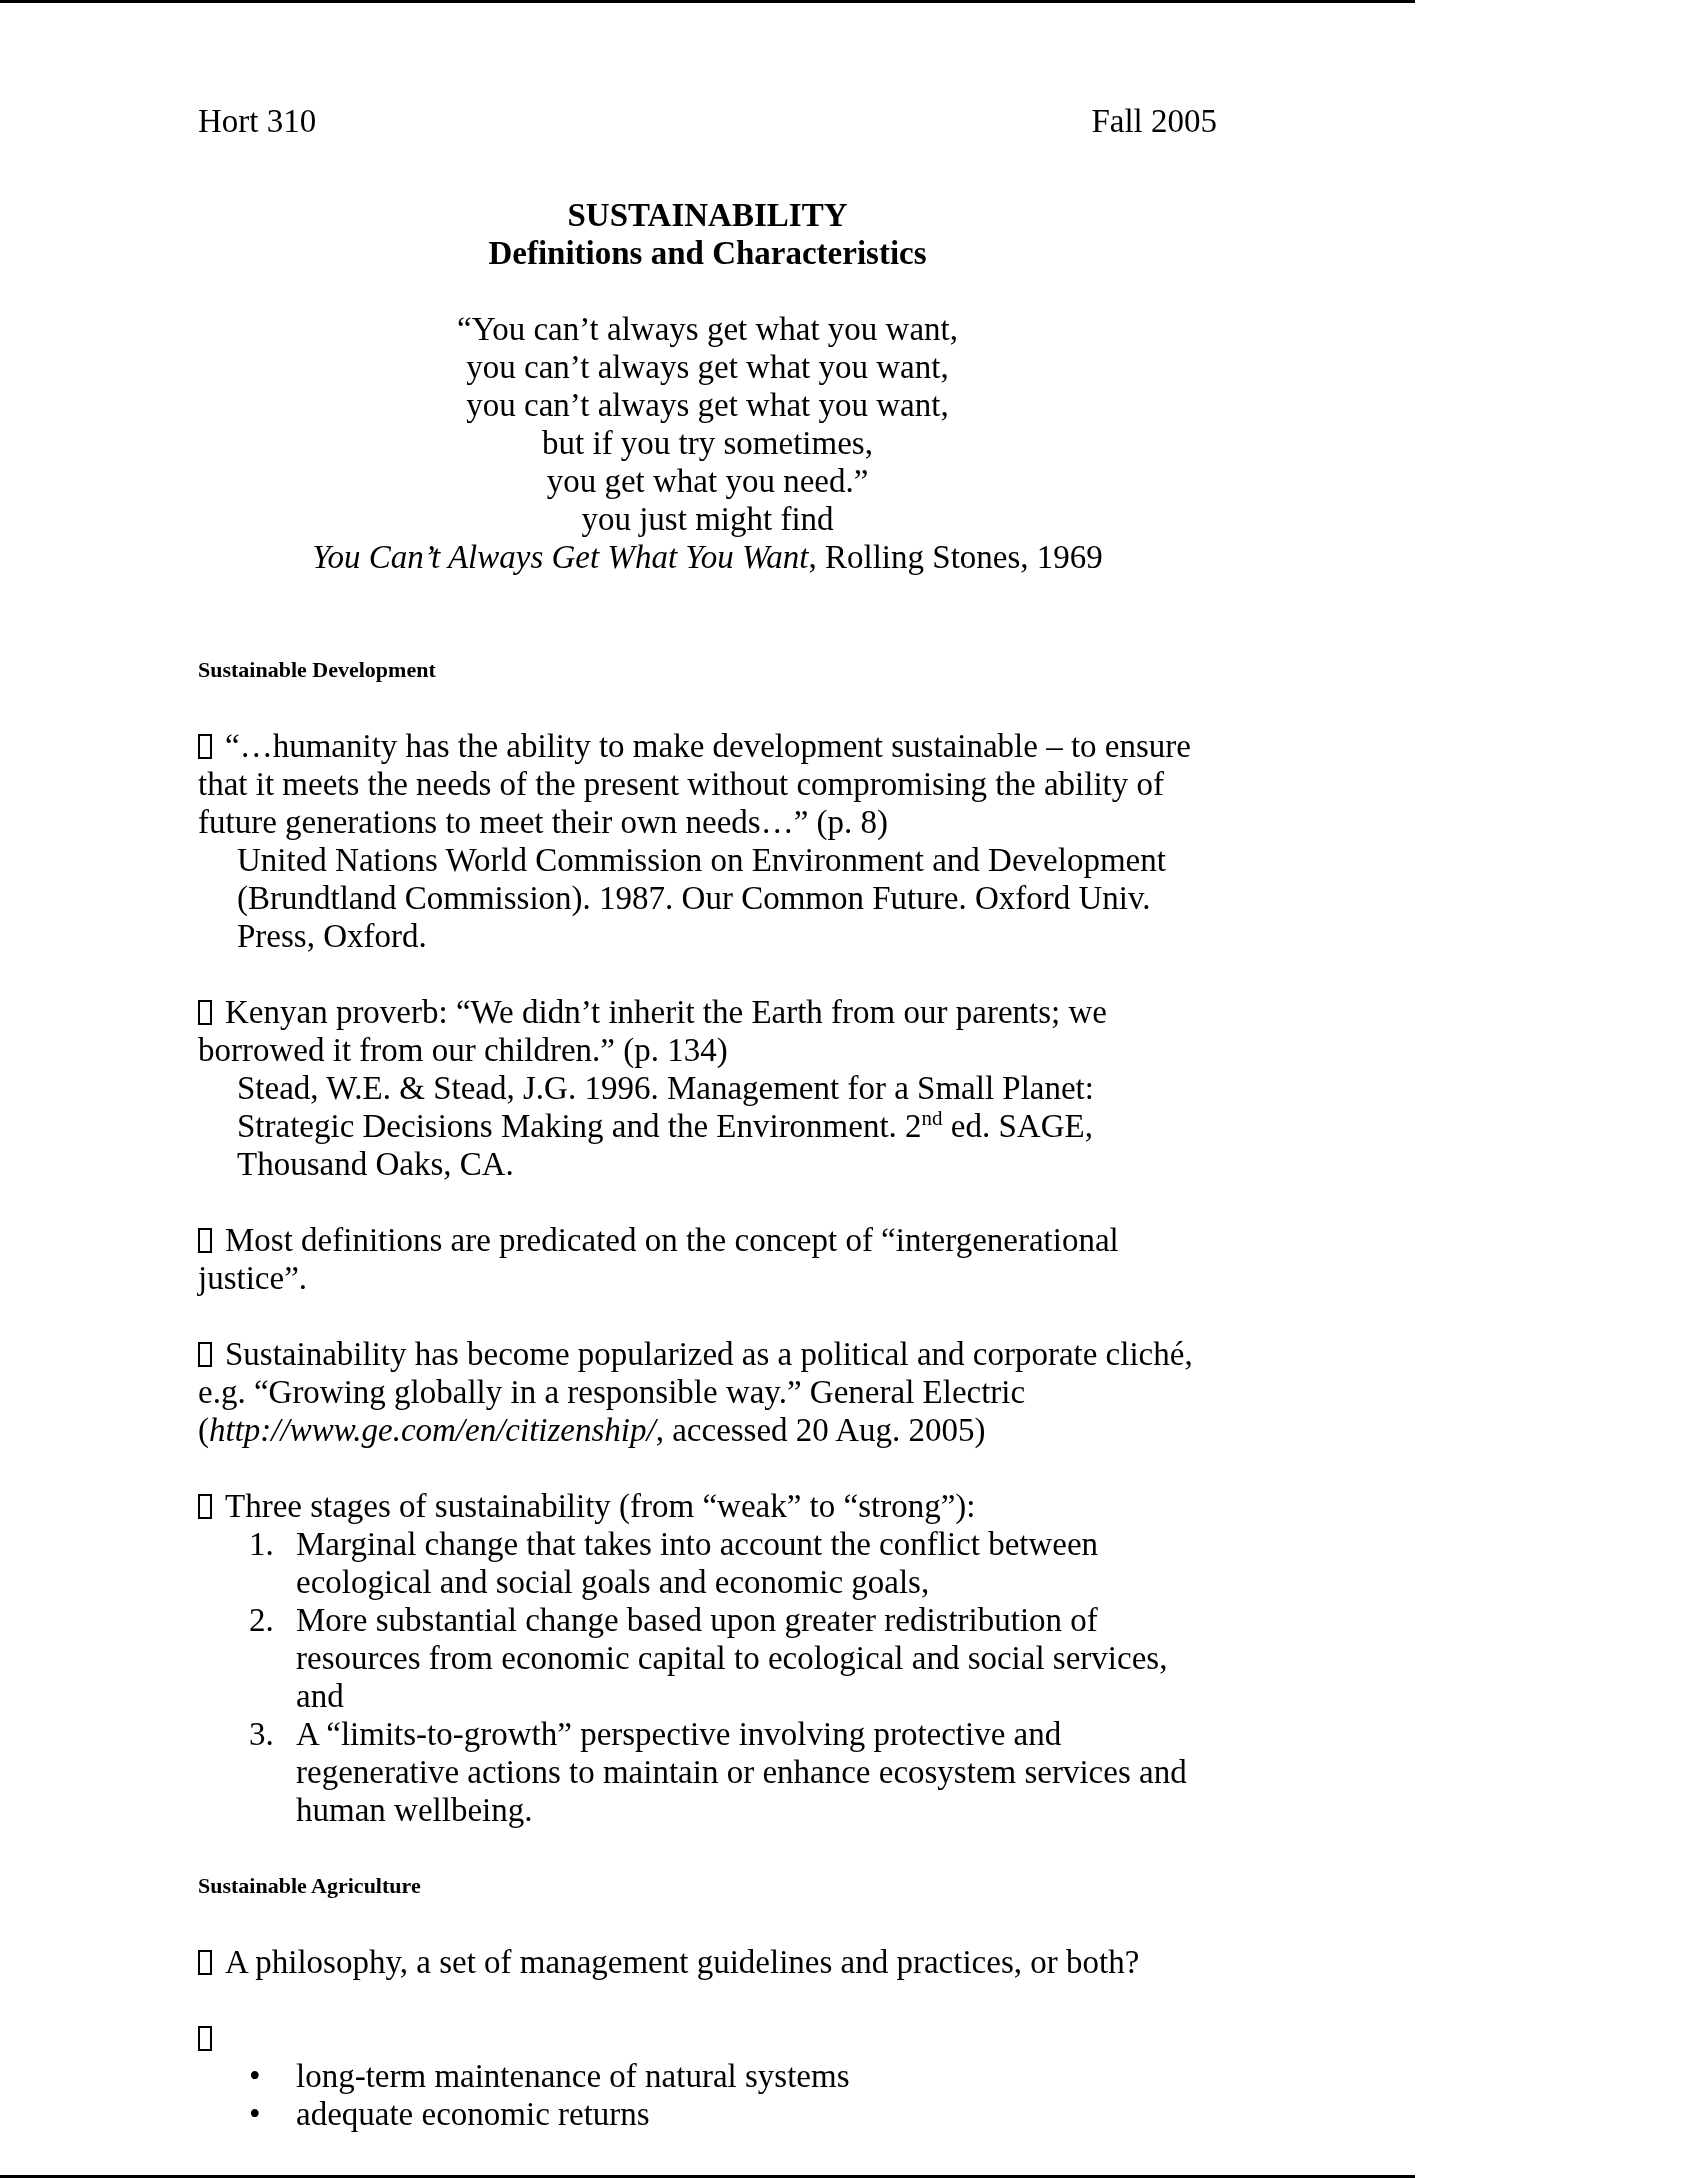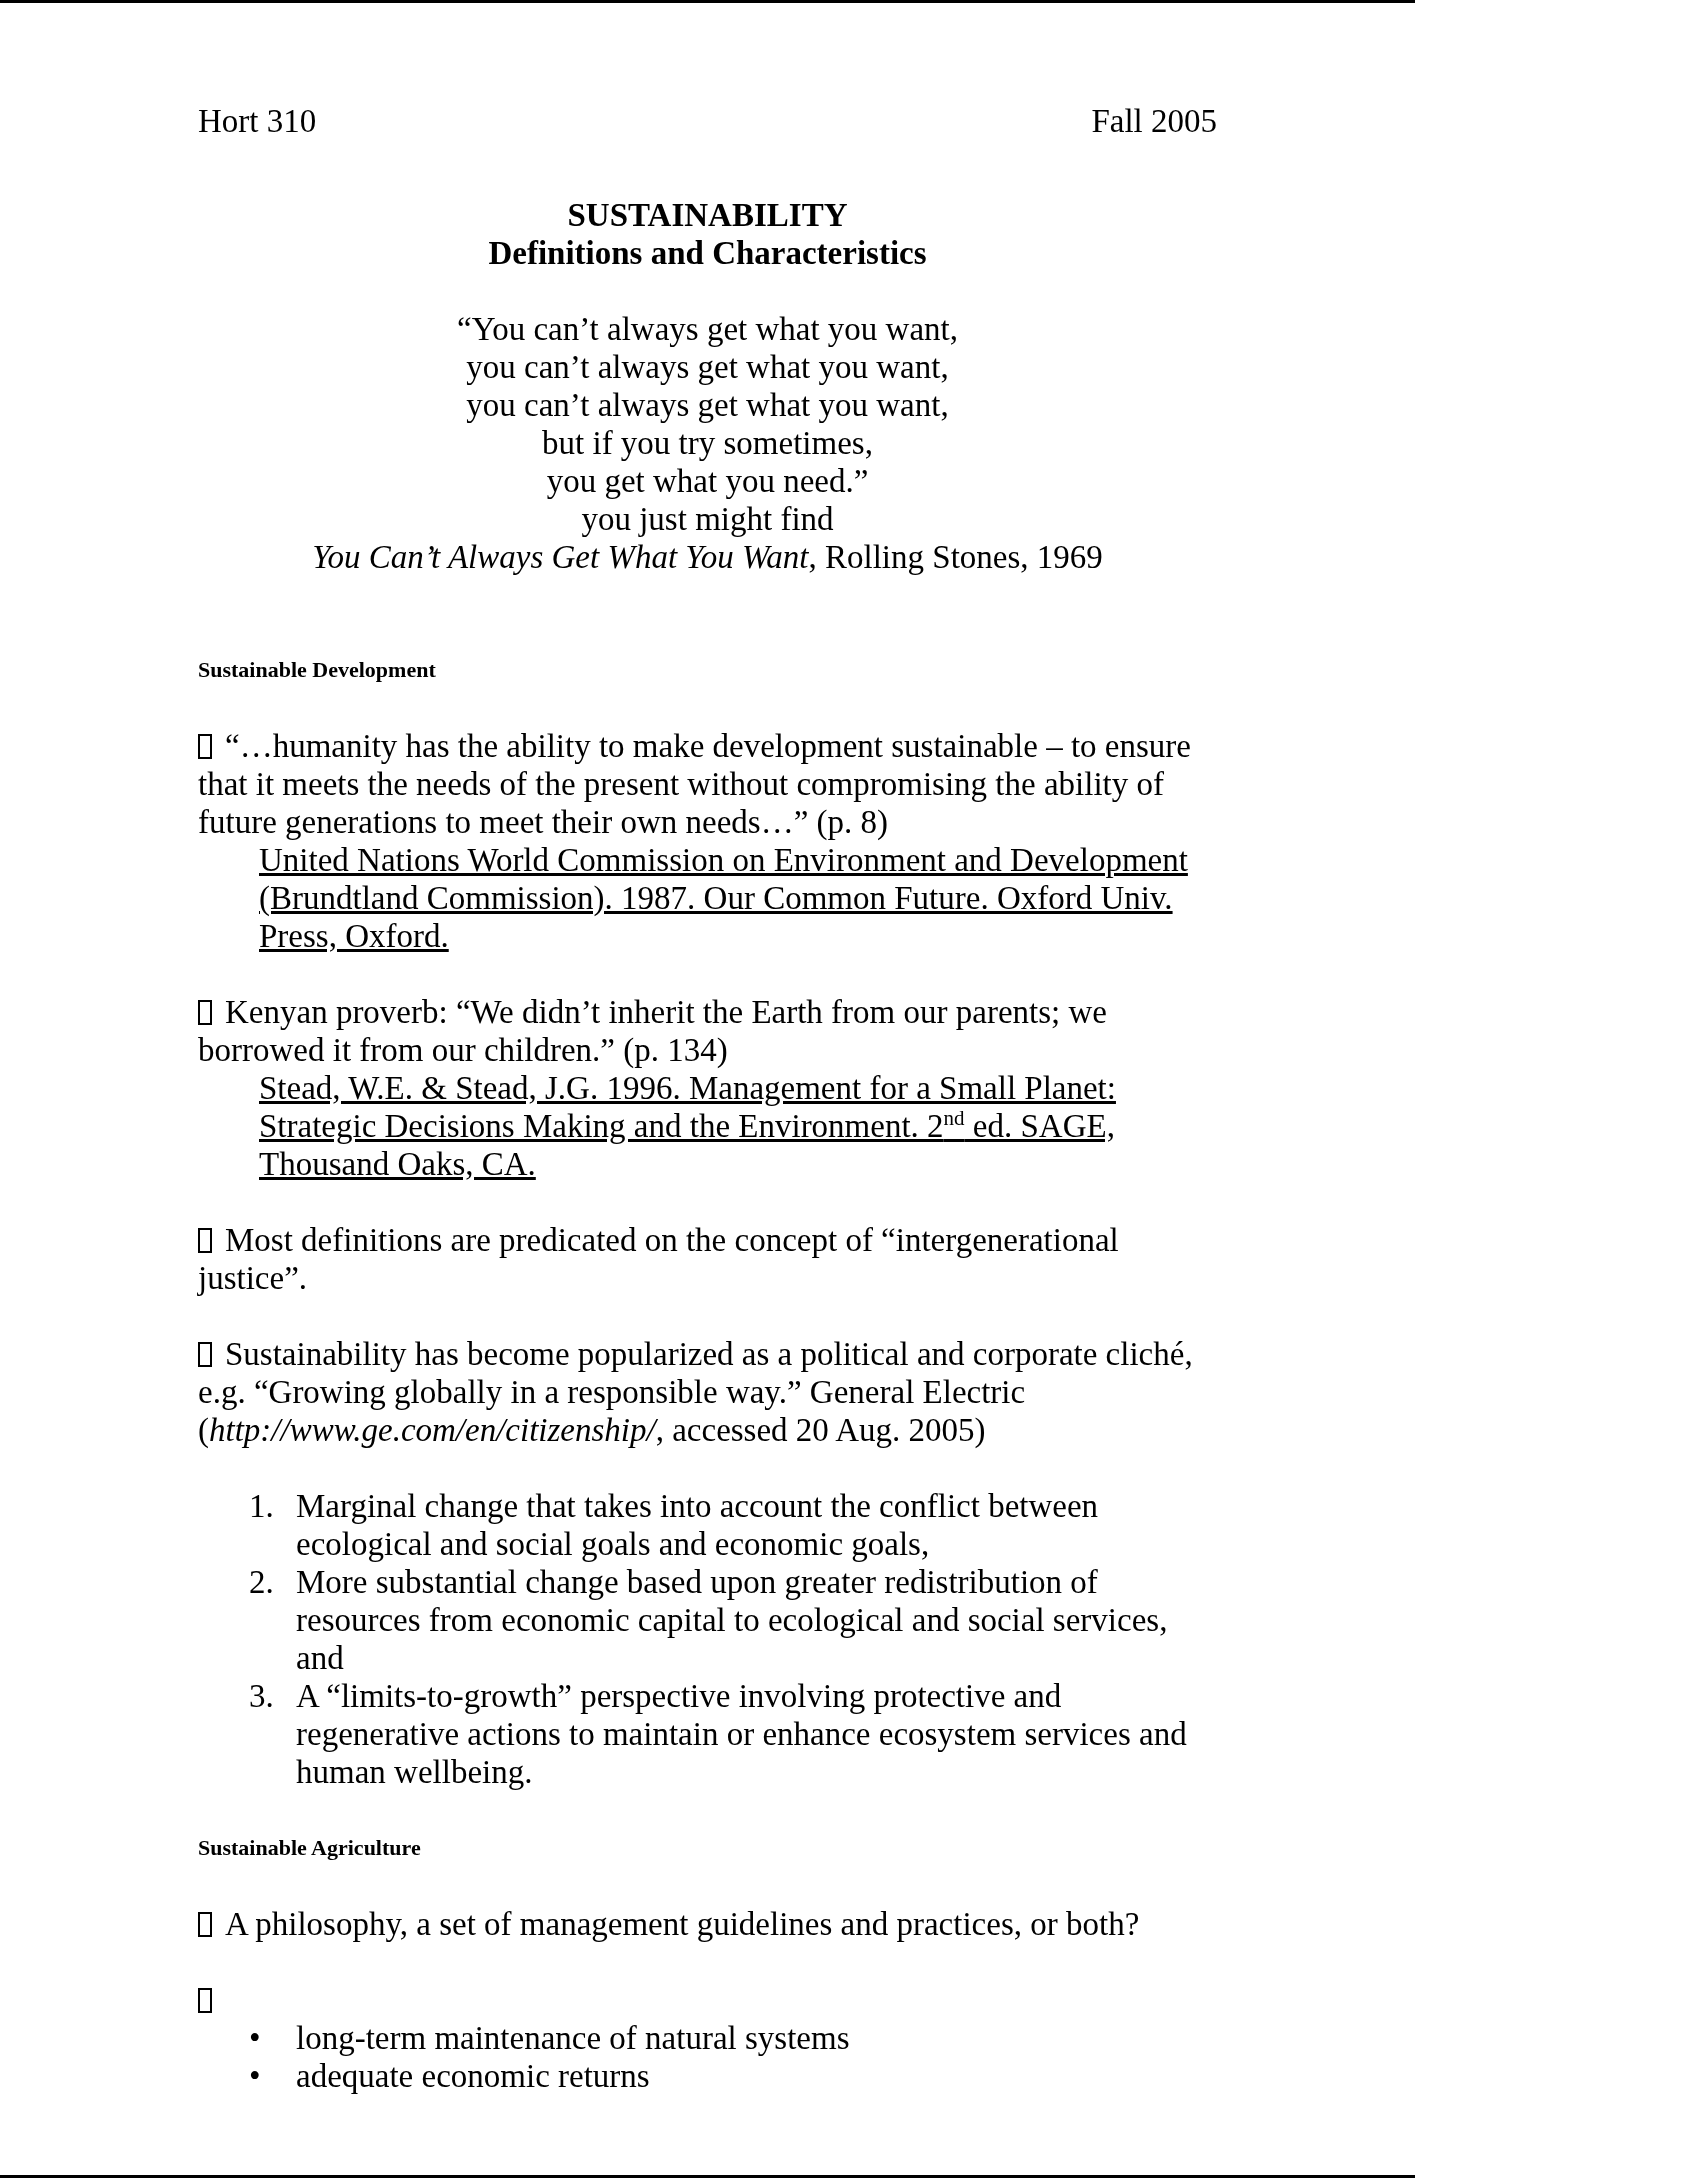--- a/index.html
+++ b/index.html
@@ -35,21 +35,21 @@
   .italic { font-style: italic; }
   .section-heading {
     font-weight: bold;
     font-size: 22px;
     line-height: 38px;
     margin: 0 0 38px 0;
   }
   .group { margin: 0 0 38px 0; }
   .para { margin: 0 0 38px 0; }
   .para.tight { margin-bottom: 0; }
-  .ref { margin: 0 0 0 61px; text-decoration: underline; }
+  .ref { margin: 0 0 0 39px; }
   .glyph-box {
     display: inline-block;
     width: 14px;
     height: 25px;
     border: 2px solid #000;
     box-sizing: border-box;
     margin-right: 13px;
     vertical-align: -2px;
   }
   .numlist, .bulletlist { margin-left: 51px; }
@@ -104,20 +104,21 @@
   <div class="group">
     <p class="para tight"><span class="glyph-box"></span><span>Kenyan proverb: “We didn’t inherit the Earth from our parents; we borrowed it from our children.” (p. 134)</span></p>
     <p class="ref"><span>Stead, W.E. &amp; Stead, J.G. 1996. Management for a Small Planet: Strategic Decisions Making and the Environment. 2</span><sup>nd</sup><span> ed. SAGE, Thousand Oaks, CA.</span></p>
   </div>
 
   <p class="para"><span class="glyph-box"></span><span>Most definitions are predicated on the concept of “intergenerational justice”.</span></p>
 
   <p class="para"><span class="glyph-box"></span><span>Sustainability has become popularized as a political and corporate cliché, e.g. “Growing globally in a responsible way.” General Electric (</span><span class="italic">http://www.ge.com/en/citizenship/</span><span>, accessed 20 Aug. 2005)</span></p>
 
   <div class="group">
+    <p class="para tight"><span class="glyph-box"></span><span>Three stages of sustainability (from “weak” to “strong”):</span></p>
     <div class="numlist">
       <div class="list-row">
         <span class="list-num">1.</span>
         <span class="list-text">Marginal change that takes into account the conflict between ecological and social goals and economic goals,</span>
       </div>
       <div class="list-row">
         <span class="list-num">2.</span>
         <span class="list-text">More substantial change based upon greater redistribution of resources from economic capital to ecological and social services, and</span>
       </div>
       <div class="list-row">

